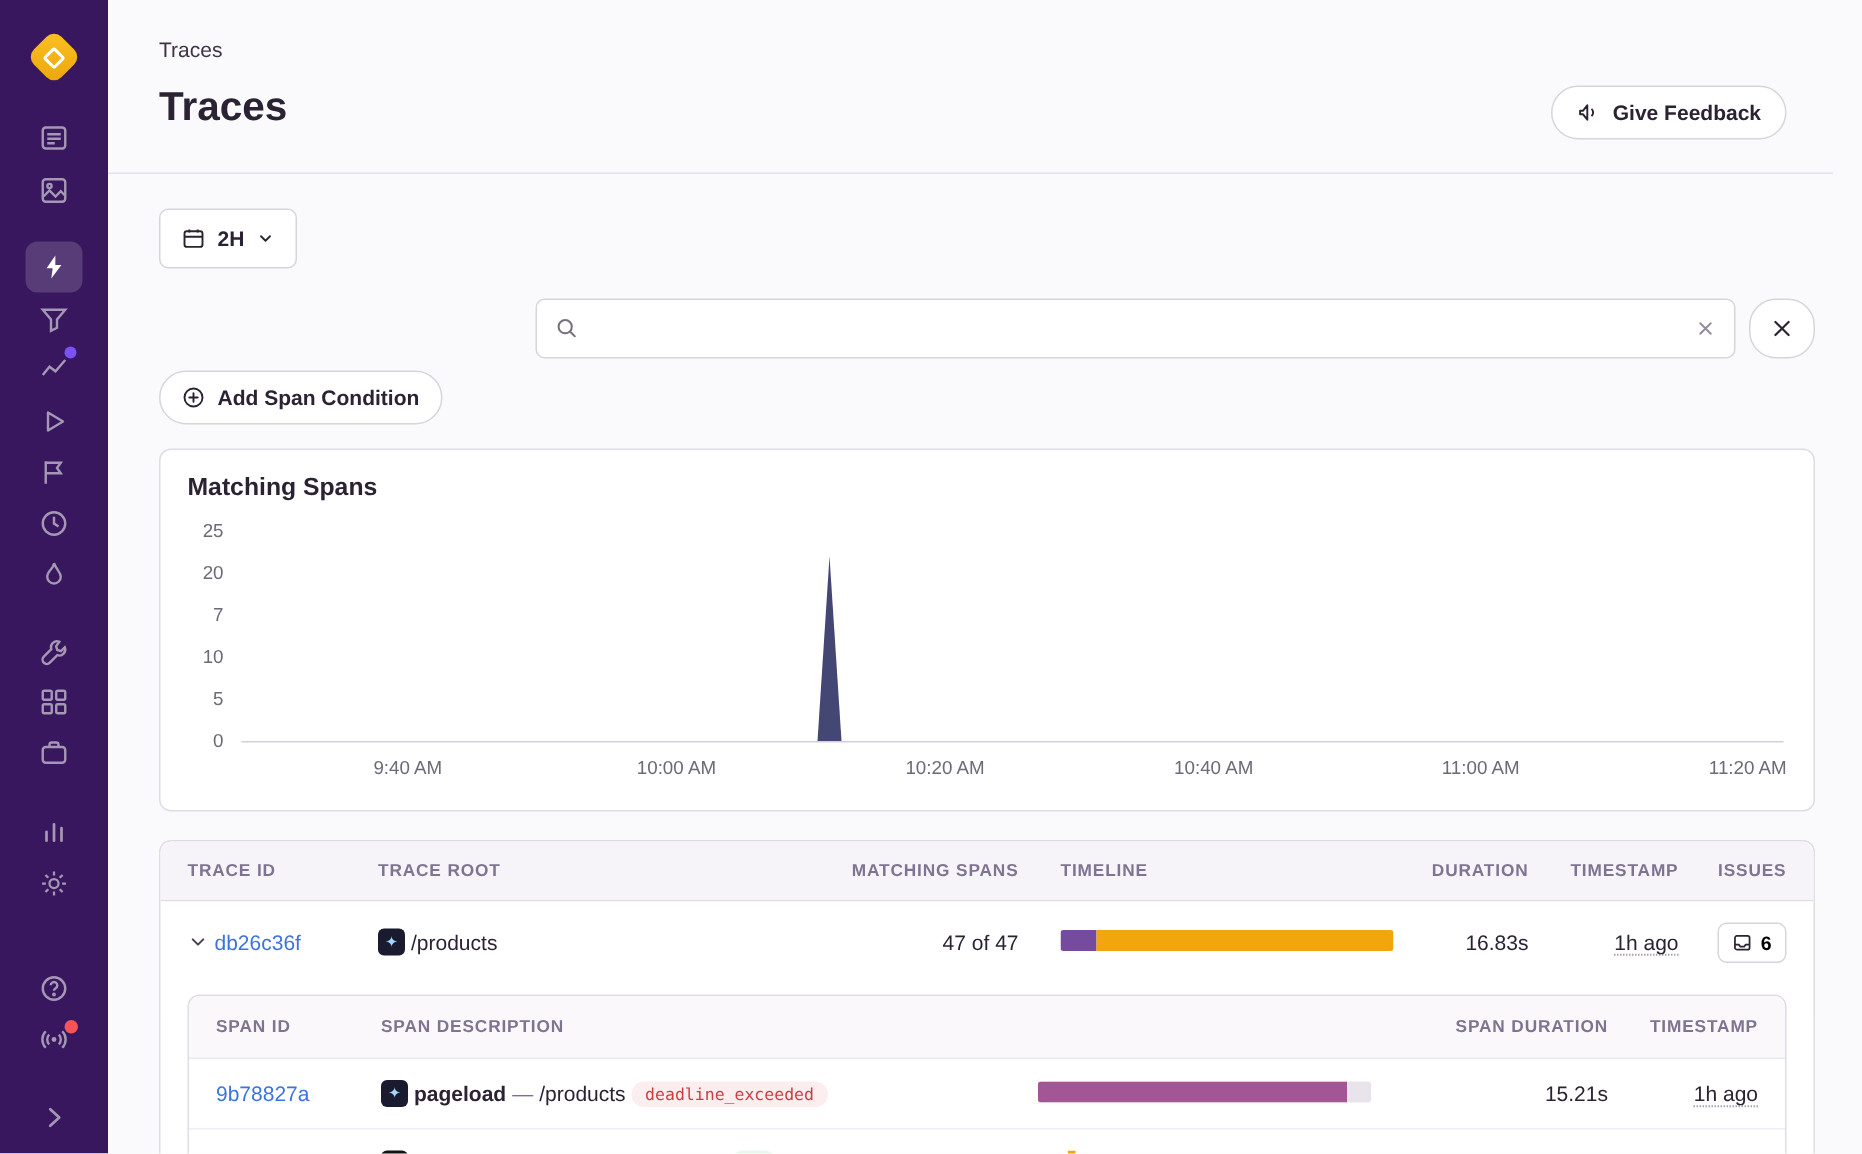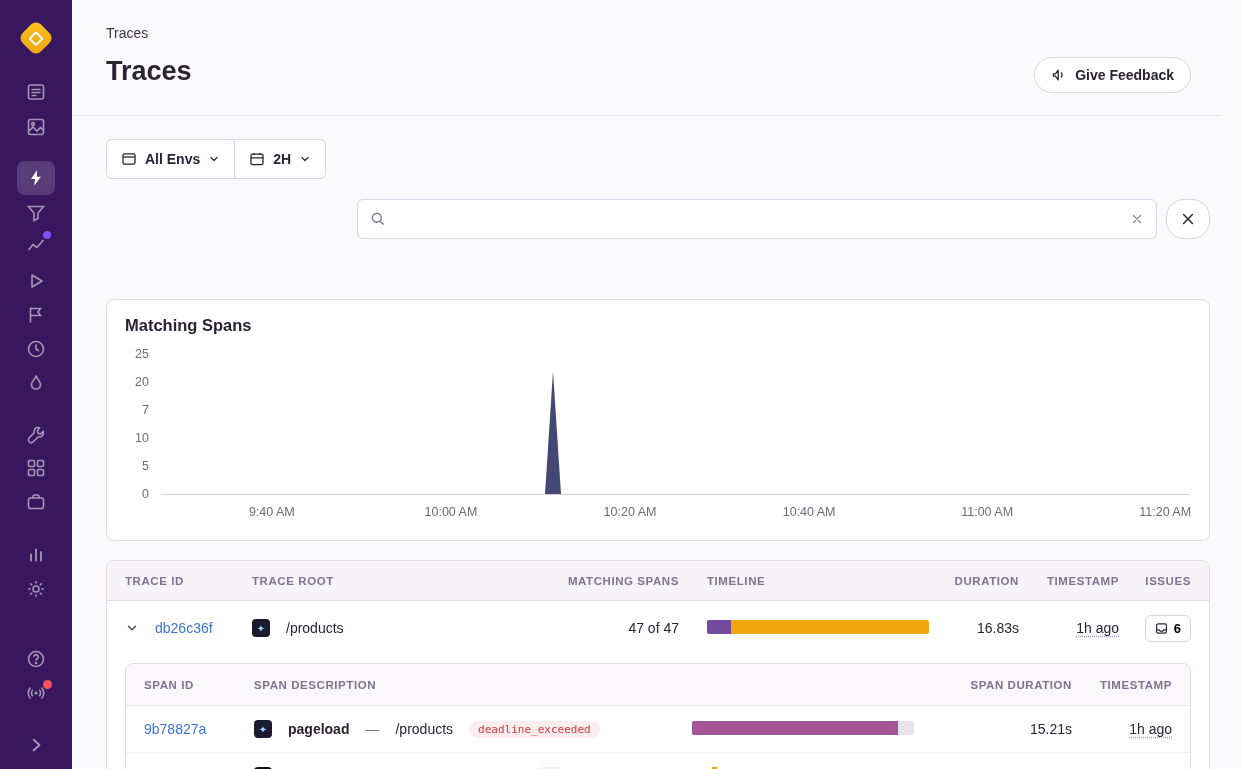--- a/index.html
+++ b/index.html
@@ -51,21 +51,21 @@
   .plot { position:absolute; left:36px; right:2px; top:8px; height:140px; border-bottom:1px solid #D4CEDB; }
   .spike { position:absolute; left:38.1%; bottom:0; transform:translateX(-50%); width:0; height:0; border-left:8px solid transparent; border-right:8px solid transparent; border-bottom:123px solid #444674; }
   .xlab { position:absolute; top:158px; transform:translateX(-50%); font-size:12.5px; color:#6E6A77; white-space:nowrap; }
 
   
   .trace-table { position:absolute; left:106px; top:560px; width:1104px; background:#fff; border:1px solid #E0DCE5; border-radius:8px; }
   .t-header { display:grid; grid-template-columns:127px 1fr 130px 250px 90px 100px 72px; height:40px; align-items:center; padding:0 18px; background:#F6F4F8; border-bottom:1px solid #E0DCE5; border-radius:8px 8px 0 0; }
   .th { font-size:11.5px; font-weight:700; letter-spacing:.05em; color:#7E7492; text-transform:uppercase; }
   .right { text-align:right; justify-self:end; }
   .t-row { display:grid; grid-template-columns:127px 1fr 130px 250px 90px 100px 72px; height:54px; align-items:center; padding:0 18px; font-size:14px; }
-  .cell-flex { display:flex; align-items:center; gap:16px; }
+  .cell-flex { display:flex; align-items:center; gap:4px; }
   .link { color:#3C74DD; cursor:pointer; text-decoration:none; }
   .proj-icon { width:18px; height:18px; border-radius:4px; background:#1A1B2E; color:#9FD9FF; font-size:10px; display:flex; align-items:center; justify-content:center; flex:none; }
   .proj-dark { background:#121212; color:#EDEDED; }
   .chev-btn { display:flex; align-items:center; color:#4D4158; cursor:pointer; }
   .bar-track { position:relative; width:222px; height:14px; border-radius:2px; overflow:hidden; background:transparent; }
   .seg { position:absolute; top:0; height:14px; }
   .ts { text-decoration:underline dotted #A9A0B5; text-underline-offset:3px; }
   .issues-chip { display:inline-flex; align-items:center; gap:6px; border:1px solid #D8D4DE; border-radius:6px; padding:5px 9px; font-weight:700; font-size:13px; background:#fff; cursor:pointer; }
 
   
@@ -202,34 +202,20 @@
         </svg>
     </span>
     <span>Give Feedback</span>
   </button>
   <div class="header-divider"></div>
 
   <div class="filter-group">
     <div class="filter-seg">
       <span style="display:flex">
         <svg width="16" height="16" viewBox="0 0 20 20" fill="none" stroke="#2B2233" stroke-width="1.6">
-            <rect x="2.5" y="3.5" width="15" height="13" rx="2"></rect>
-            <path d="M2.5 7.5h15"></path>
-          </svg>
-      </span>
-      <span>All Envs</span>
-      <span style="display:flex">
-        <svg width="12" height="12" viewBox="0 0 20 20" fill="none" stroke="#2B2233" stroke-width="2" stroke-linecap="round" stroke-linejoin="round">
-            <path d="M5 7.5l5 5 5-5"></path>
-          </svg>
-      </span>
-    </div>
-    <div class="filter-seg">
-      <span style="display:flex">
-        <svg width="16" height="16" viewBox="0 0 20 20" fill="none" stroke="#2B2233" stroke-width="1.6">
             <rect x="2.5" y="4" width="15" height="13" rx="2"></rect>
             <path d="M2.5 8.5h15M6.5 2.5V5M13.5 2.5V5"></path>
           </svg>
       </span>
       <span>2H</span>
       <span style="display:flex">
         <svg width="12" height="12" viewBox="0 0 20 20" fill="none" stroke="#2B2233" stroke-width="2" stroke-linecap="round" stroke-linejoin="round">
             <path d="M5 7.5l5 5 5-5"></path>
           </svg>
       </span>
@@ -253,20 +239,29 @@
   </div>
 
   <button class="btn dismiss-btn">
     <span style="display:flex">
       <svg width="16" height="16" viewBox="0 0 20 20" fill="none" stroke="#2B2233" stroke-width="1.8" stroke-linecap="round">
           <path d="M4.5 4.5l11 11M15.5 4.5l-11 11"></path>
         </svg>
     </span>
   </button>
 
+  <button class="btn add-cond-btn">
+    <span style="display:flex">
+      <svg width="16" height="16" viewBox="0 0 20 20" fill="none" stroke="#2B2233" stroke-width="1.6" stroke-linecap="round">
+          <circle cx="10" cy="10" r="7.5"></circle>
+          <path d="M10 6.5v7M6.5 10h7"></path>
+        </svg>
+    </span>
+    <span>Add Span Condition</span>
+  </button>
 
   <section class="chart-card">
     <h2 class="chart-title">Matching Spans</h2>
     <div class="chart">
       <span class="ylab" style="top:0">25</span>
       <span class="ylab" style="top:28px">20</span>
       <span class="ylab" style="top:56px">7</span>
       <span class="ylab" style="top:84px">10</span>
       <span class="ylab" style="top:112px">5</span>
       <span class="ylab" style="top:140px">0</span>

